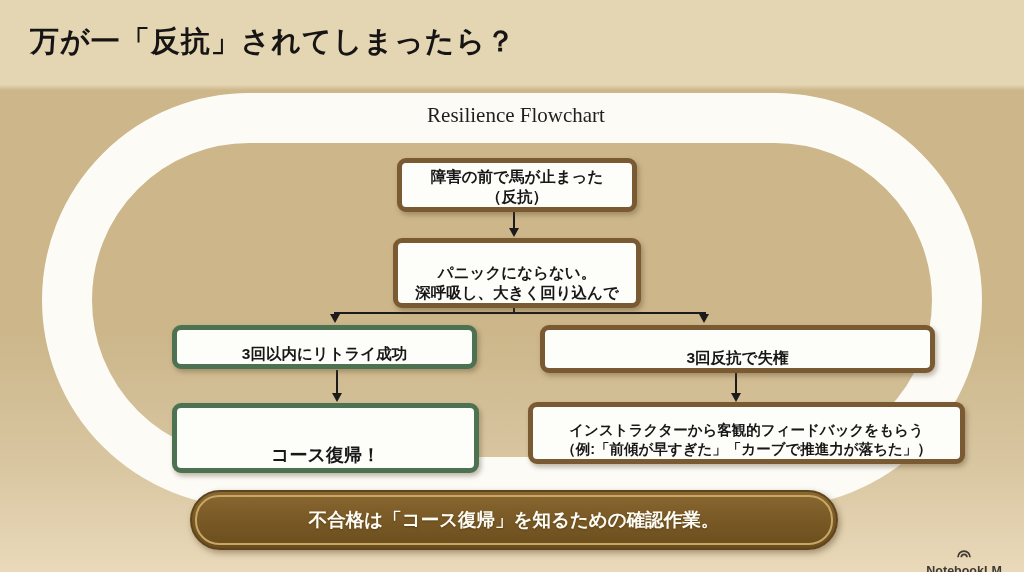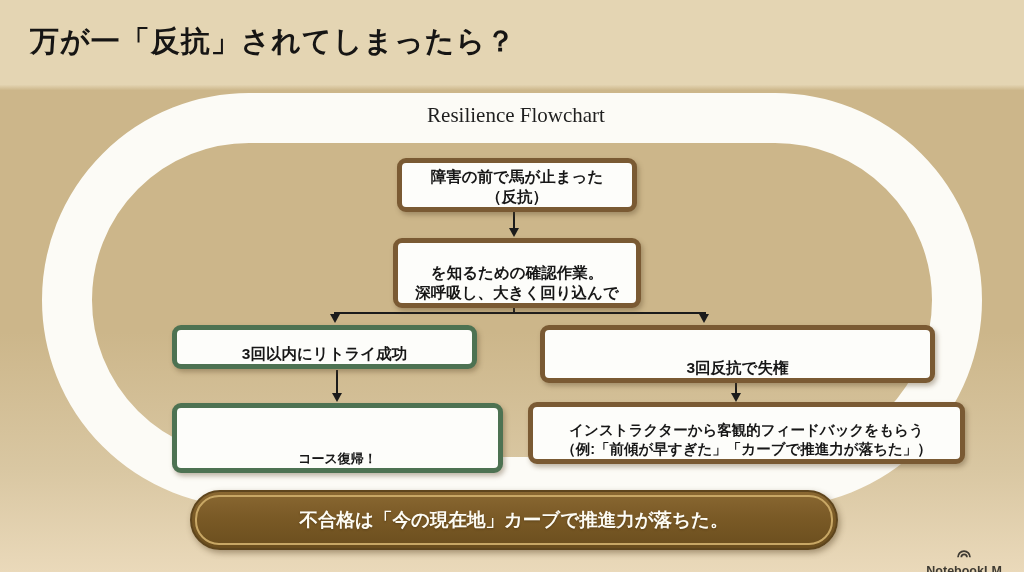--- a/index.html
+++ b/index.html
@@ -41,22 +41,22 @@
     text-align:center;font-weight:700;color:#171717;
     border-radius:9px;
     box-shadow:2px 3px 5px rgba(95,75,45,.4);
   }
   .node .ln{line-height:1.3;white-space:nowrap;}
   .node.brown{border:5px solid var(--node-border-brown,#7a5a33);}
   .node.green{border:5px solid var(--node-border-green,#4d7252);}
   .n-start{left:397px;top:158px;width:240px;height:54px;font-size:15.5px;}
   .n-calm{left:393px;top:238px;width:248px;height:70px;font-size:15.5px;}
   .n-retry{left:172px;top:325px;width:305px;height:44px;font-size:15.5px;}
-  .n-fail{left:540px;top:325px;width:395px;height:58px;font-size:15.5px;}
-  .n-return{left:172px;top:403px;width:331px;height:70px;font-size:13px;}
+  .n-fail{left:540px;top:325px;width:395px;height:48px;font-size:15.5px;}
+  .n-return{left:172px;top:403px;width:307px;height:70px;font-size:18px;font-family:Liberation Mono, monospace;}
   .n-feedback{left:528px;top:402px;width:437px;height:62px;font-size:14.5px;}
   .vline{position:absolute;width:2px;background:var(--connector,#1b1b1b);z-index:1;}
   .hline{position:absolute;height:2px;background:var(--connector,#1b1b1b);z-index:1;}
   .arrowhead{
     position:absolute;width:0;height:0;z-index:1;
     border-left:5px solid transparent;border-right:5px solid transparent;
     border-top:9px solid var(--connector,#1b1b1b);
   }
   .v1{left:513px;top:212px;height:17px;}
   .h1a{left:509px;top:228px;}
@@ -112,21 +112,21 @@
   <div class="arrowhead h3a"></div>
   <div class="vline v4"></div>
   <div class="arrowhead h4a"></div>
 
   <div class="node brown n-start">
     <div class="ln">障害の前で馬が止まった</div>
     <div class="ln">（反抗）</div>
   </div>
 
   <div class="node brown n-calm">
-    <div class="ln">を知るための確認作業。</div>
+    <div class="ln">パニックにならない。</div>
     <div class="ln">深呼吸し、大きく回り込んで</div>
   </div>
 
   <div class="node green n-retry">
     <div class="ln">3回以内にリトライ成功</div>
   </div>
 
   <div class="node brown n-fail">
     <div class="ln">3回反抗で失権</div>
   </div>
@@ -135,21 +135,21 @@
     <div class="ln">コース復帰！</div>
   </div>
 
   <div class="node brown n-feedback">
     <div class="ln">インストラクターから客観的フィードバックをもらう</div>
     <div class="ln">（例:「前傾が早すぎた」「カーブで推進力が落ちた」）</div>
   </div>
 
   <div class="banner">
     <div class="banner-inner">
-      <div class="ln">不合格は「今の現在地」カーブで推進力が落ちた。</div>
+      <div class="ln">不合格は「コース復帰」を知るための確認作業。</div>
     </div>
   </div>
 
   <div class="footer">
     <span style="display:inline-flex;">
       <svg width="16" height="13" viewBox="0 0 24 18" aria-hidden="true">
         <path d="M3 16 a9 9 0 0 1 18 0" fill="none" stroke="#3e3a32" stroke-width="2.6"></path>
         <path d="M8 16 a4.2 4.2 0 0 1 8.4 0" fill="none" stroke="#3e3a32" stroke-width="2.6"></path>
       </svg>
     </span>

